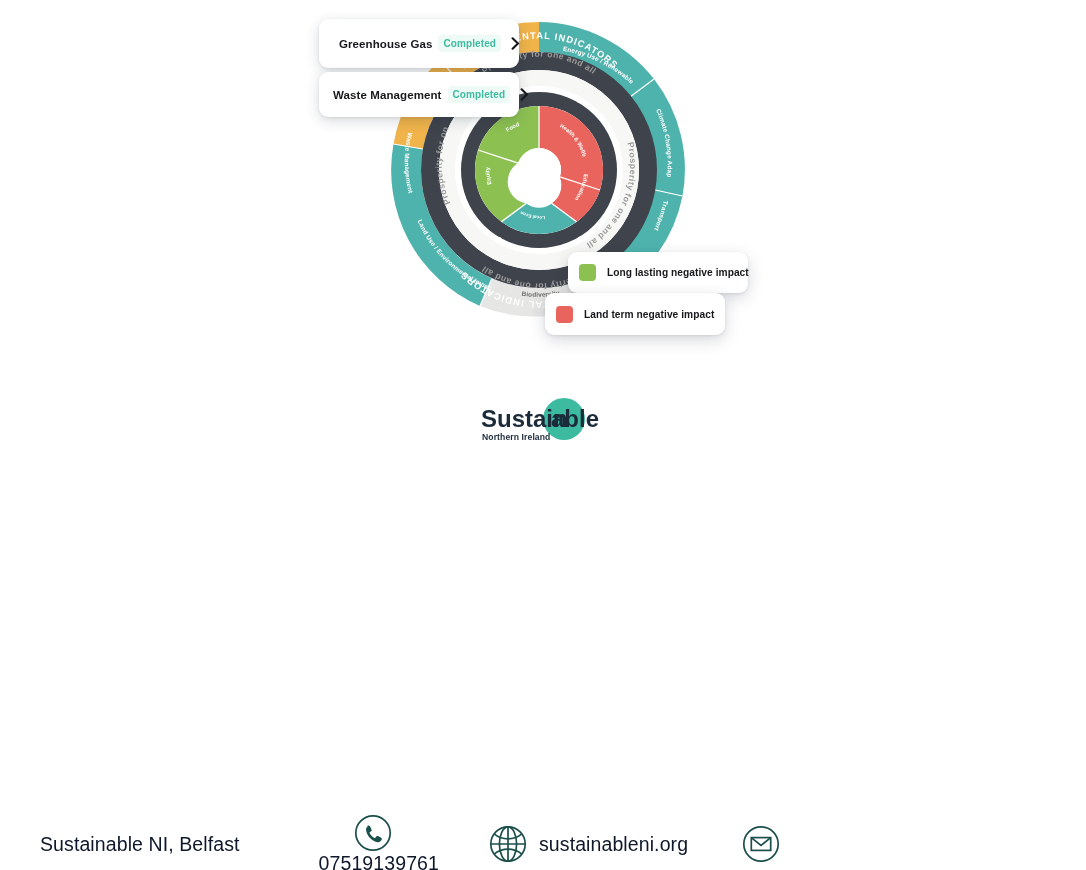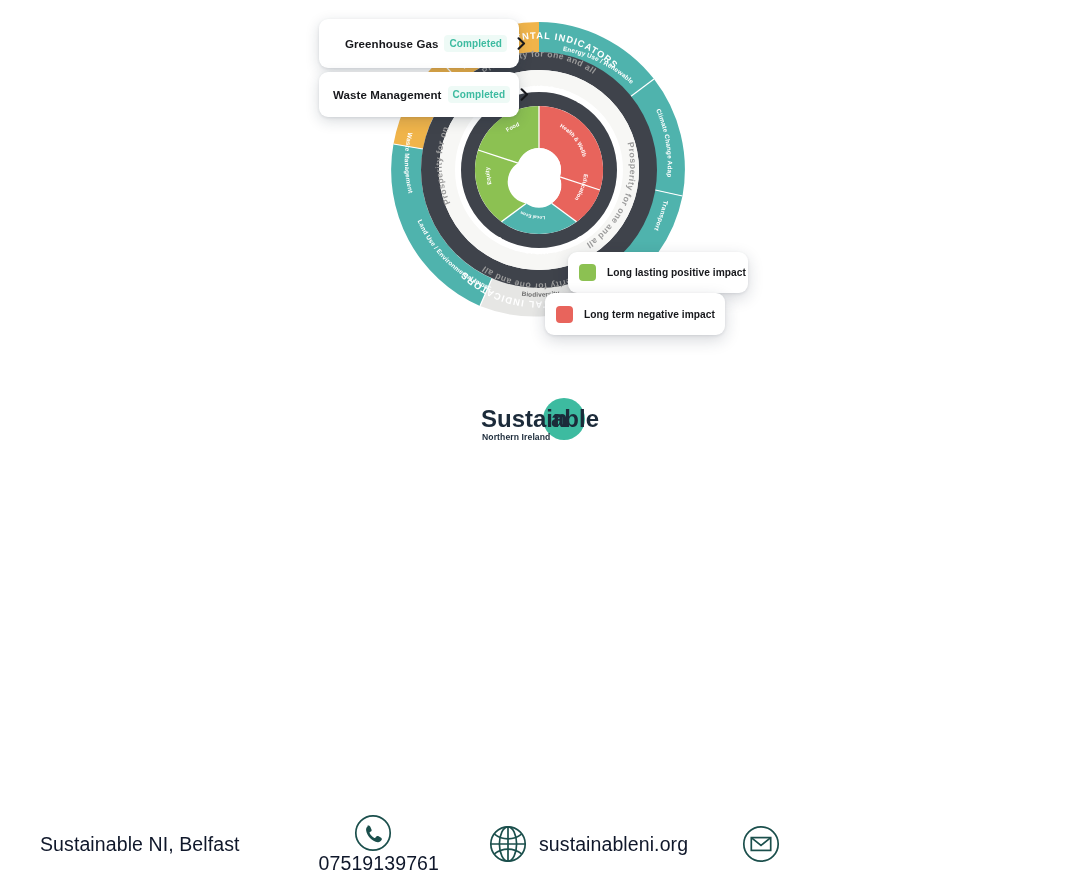--- a/index.html
+++ b/index.html
@@ -62,21 +62,21 @@
     background: #ffffff;
     border-radius: 9px;
     box-shadow: 0 4px 14px rgba(25,40,60,.17), 0 1px 3px rgba(25,40,60,.10);
     display: flex;
     align-items: center;
     box-sizing: border-box;
   }
   #card-greenhouse-gas {
     left: 319px; top: 19px;
     width: 200px; height: 49px;
-    padding: 0 11px 0 26px;
+    padding: 0 11px 0 20px;
     z-index: 6;
   }
   #card-waste-management {
     left: 319px; top: 72px;
     width: 200px; height: 45px;
     padding: 0 11px 0 14px;
     z-index: 6;
   }
   .task-title {
     font-size: 11.5px;
@@ -354,26 +354,26 @@
   <span class="task-status">Completed</span>
   <span class="chevron">
     <svg width="9" height="13" viewBox="0 0 9 13" aria-hidden="true">
       <path d="M1.6 1.3 L7 6.5 L1.6 11.7" fill="none" stroke="#17181c" stroke-width="2.1" stroke-linecap="round" stroke-linejoin="round"></path>
     </svg>
   </span>
 </div>
 
 <div class="legend-card" id="legend-positive">
   <span class="legend-swatch" style="background:#8cc152"></span>
-  <span class="legend-text">Long lasting positive impact</span>
+  <span class="legend-text">Long lasting negative impact</span>
 </div>
 
 <div class="legend-card" id="legend-negative">
   <span class="legend-swatch" style="background:#e8645c"></span>
-  <span class="legend-text">Long term negative impact</span>
+  <span class="legend-text">Land term negative impact</span>
 </div>
 
 <div id="logo">
   <svg width="120" height="50" viewBox="0 0 120 50" aria-hidden="true">
     <circle cx="85" cy="21" r="21" fill="#3dbba0"></circle>
     <text x="2" y="29" font-family="Liberation Sans, sans-serif" font-size="24" font-weight="bold" fill="#1c2b3a">Sustain</text>
     <text x="72" y="29" font-family="Liberation Sans, sans-serif" font-size="24" font-weight="bold" fill="#1c2b3a">able</text>
     <text x="3" y="42" font-family="Liberation Sans, sans-serif" font-size="8.6" font-weight="bold" fill="#1c2b3a" letter-spacing="0.1">Northern Ireland</text>
   </svg>
 </div>

